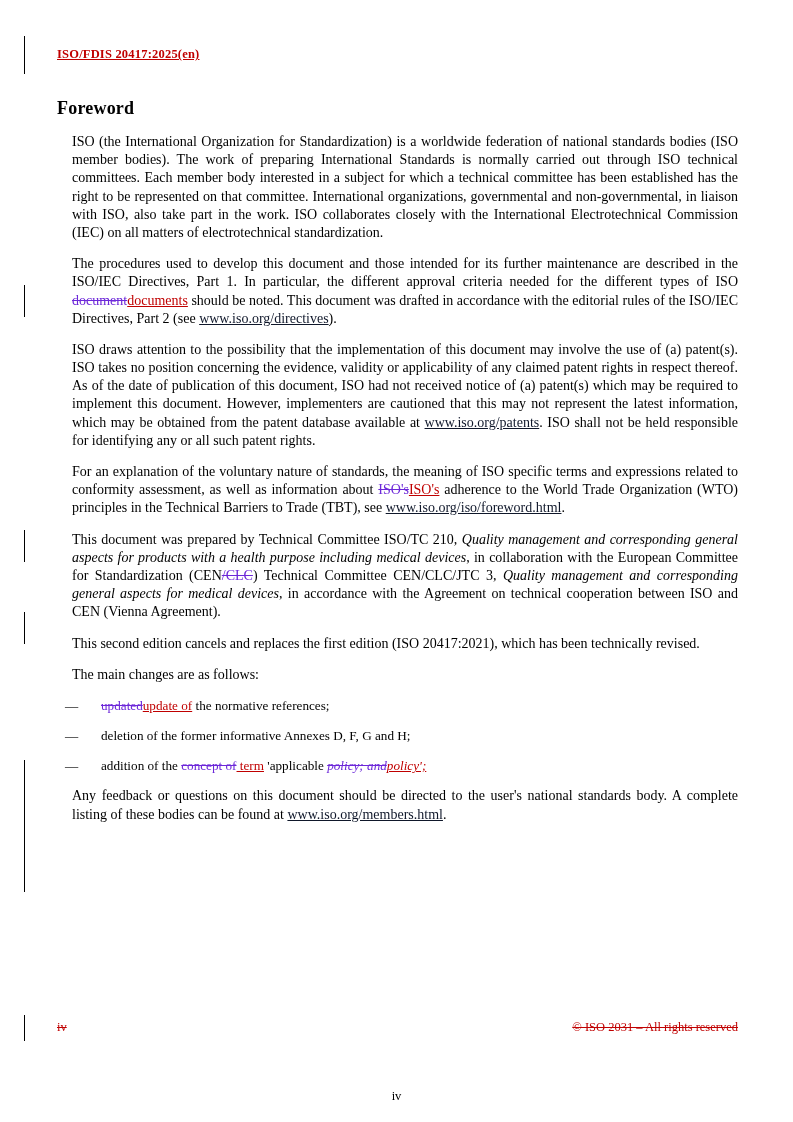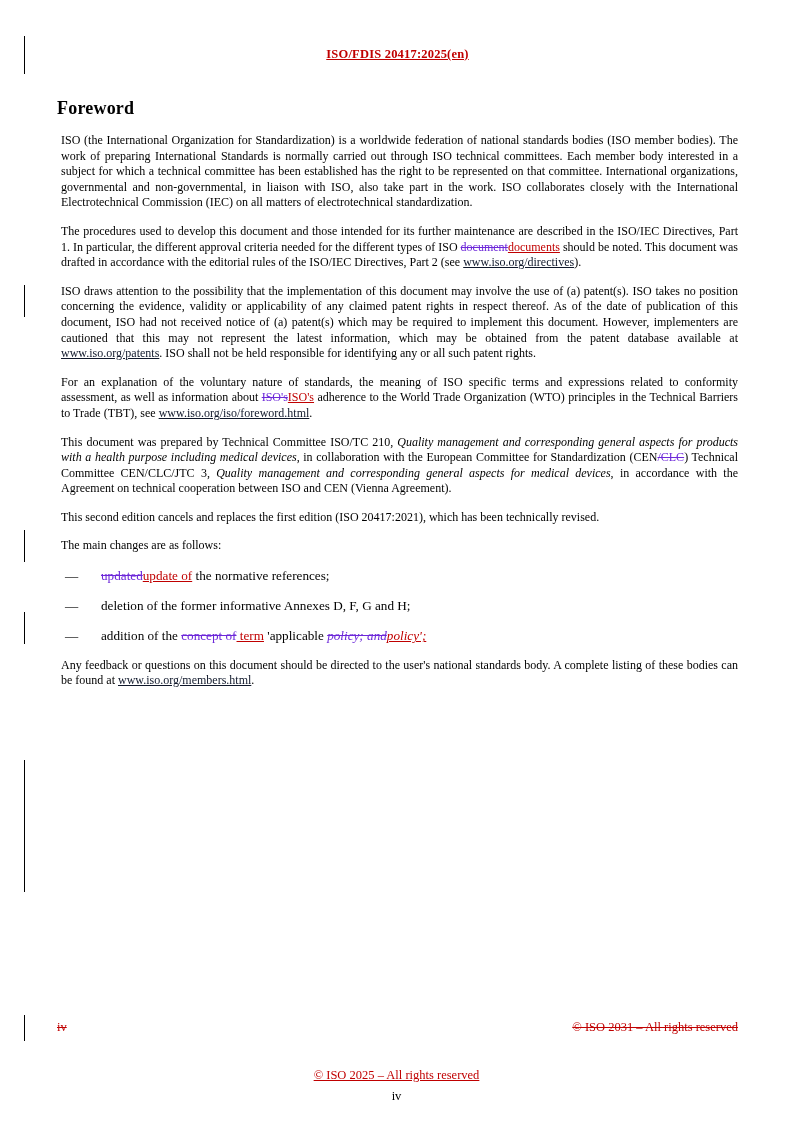--- a/index.html
+++ b/index.html
@@ -25,40 +25,39 @@
     top: 0;
     width: 681px;
   }
   .change-bar {
     position: absolute;
     left: 24px;
     width: 1px;
     background: #000000;
   }
   .header-title {
-    text-align: center;
     color: #c00000;
     font-weight: bold;
     font-size: 12.5px;
     text-decoration: underline;
     letter-spacing: 0.2px;
     margin-top: 47px;
   }
   h1.foreword {
     font-size: 18px;
     font-weight: bold;
     margin: 36px 0 14px 0;
     letter-spacing: 0.2px;
     font-family: Liberation Serif, serif;
   }
   p.body-par {
-    font-size: 12px;
+    font-size: 14px;
     line-height: 1.30;
     text-align: justify;
-    margin: 0 0 13px 4px;
+    margin: 0 0 13px 15px;
   }
   .ins {
     color: #c00000;
     text-decoration: underline;
   }
   .del {
     color: #6d28d9;
     text-decoration: line-through;
   }
   a.link, .link {
@@ -172,16 +171,15 @@
     <p class="body-par"><span>Any feedback or questions on this document should be directed to the user's national standards body. A complete listing of these bodies can be found at </span><span class="link">www.iso.org/members.html</span><span>.</span></p>
 
   </div>
 
   <div class="footer-row">
     <span class="footer-left">iv</span>
     <span class="footer-right">© ISO 2031 – All rights reserved</span>
     <div class="clear"></div>
   </div>
 
-  <div class="footer-center">© ISO 2025 – All rights reserved</div>
   <div class="footer-pagenum">iv</div>
 
 </div>
 
 </body></html>

